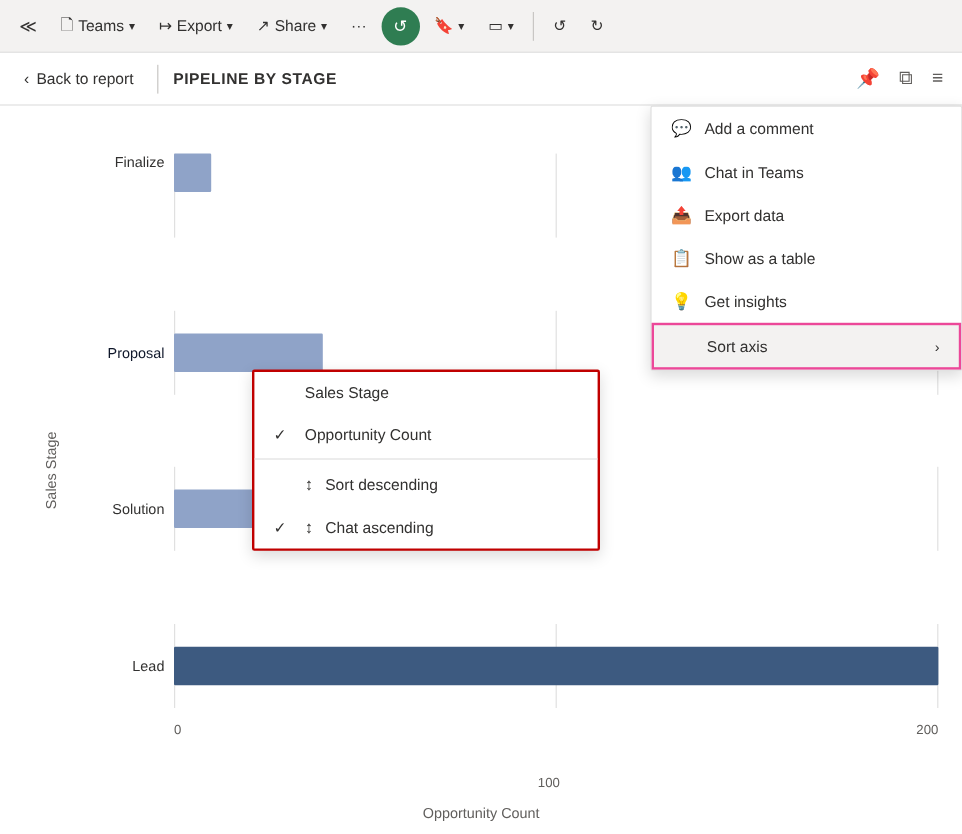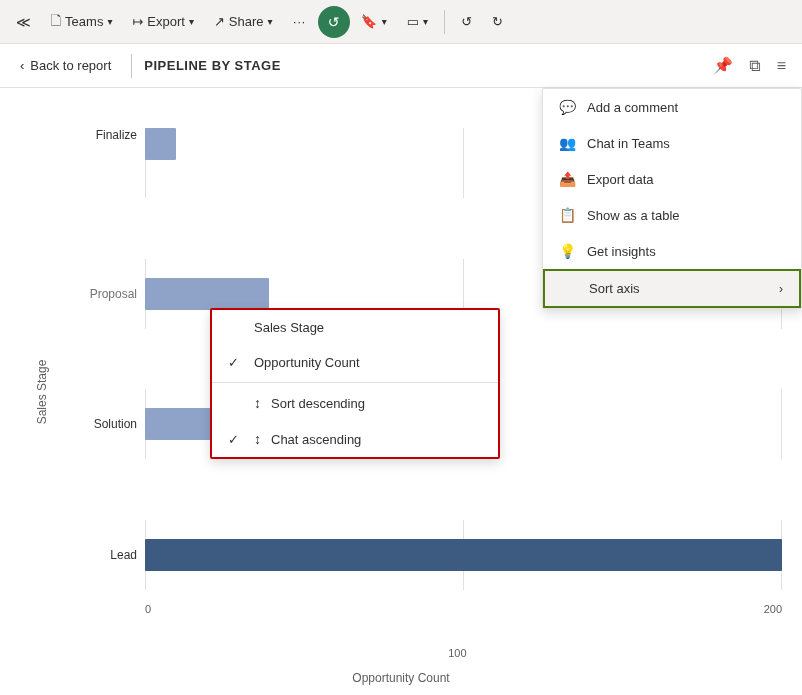--- a/index.html
+++ b/index.html
@@ -163,21 +163,21 @@
         <div style="width:4.8%; height:32px; background:#8fa3c8; border-radius:1px;"></div>
       </div>
     </div>
 
     <div class="bar-row" style="display:flex; align-items:center; height:70px; position:relative;">
       <div style="position:absolute; left:65px; right:0; top:0; bottom:0; display:flex; justify-content:space-between; pointer-events:none;">
         <div style="width:1px; background:#e0e0e0; height:100%;"></div>
         <div style="width:1px; background:#e0e0e0; height:100%;"></div>
         <div style="width:1px; background:#e0e0e0; height:100%;"></div>
       </div>
-      <span class="bar-label" style="width:65px; text-align:right; font-size:12px; color:#737373; padding-right:8px; flex-shrink:0;">Proposal</span>
+      <span class="bar-label" style="width:65px; text-align:right; font-size:12px; color:#0f172a; padding-right:8px; flex-shrink:0;">Proposal</span>
       <div style="flex:1; position:relative; display:flex; align-items:center;">
         <div style="width:19.4%; height:32px; background:#8fa3c8; border-radius:1px;"></div>
       </div>
     </div>
 
     <div class="bar-row" style="display:flex; align-items:center; height:70px; position:relative;">
       <div style="position:absolute; left:65px; right:0; top:0; bottom:0; display:flex; justify-content:space-between; pointer-events:none;">
         <div style="width:1px; background:#e0e0e0; height:100%;"></div>
         <div style="width:1px; background:#e0e0e0; height:100%;"></div>
         <div style="width:1px; background:#e0e0e0; height:100%;"></div>
@@ -253,20 +253,20 @@
     <div class="context-menu-item" style="display:flex; align-items:center; gap:10px; padding:10px 16px; font-size:13px; color:#323130; cursor:pointer;">
       <span style="font-size:14px; width:18px; text-align:center;">📋</span>
       <span>Show as a table</span>
     </div>
 
     <div class="context-menu-item" style="display:flex; align-items:center; gap:10px; padding:10px 16px; font-size:13px; color:#323130; cursor:pointer;">
       <span style="font-size:14px; width:18px; text-align:center;">💡</span>
       <span>Get insights</span>
     </div>
 
-    <div class="context-menu-item" style="display:flex; align-items:center; gap:10px; padding:10px 16px; font-size:13px; color:#323130; cursor:pointer; background:#f3f2f1; border:2px solid #4d7c0f;">
+    <div class="context-menu-item" style="display:flex; align-items:center; gap:10px; padding:10px 16px; font-size:13px; color:#323130; cursor:pointer; background:#f3f2f1; border:2px solid #ec4899;">
       <span style="font-size:14px; width:18px; text-align:center;"></span>
       <span>Sort axis</span>
       <span style="margin-left:auto; font-size:12px;">›</span>
     </div>
   </div>
 
 </div>
 
 </body></html>

